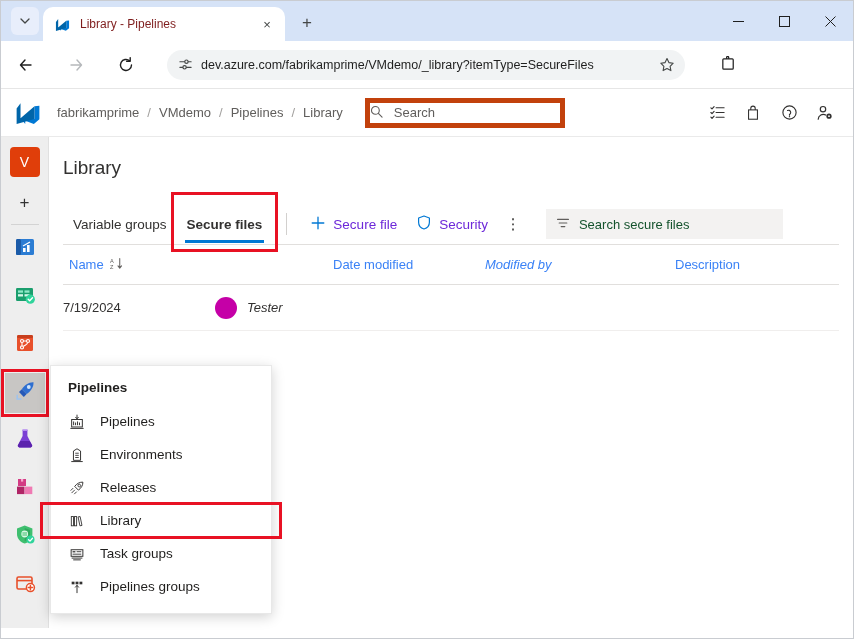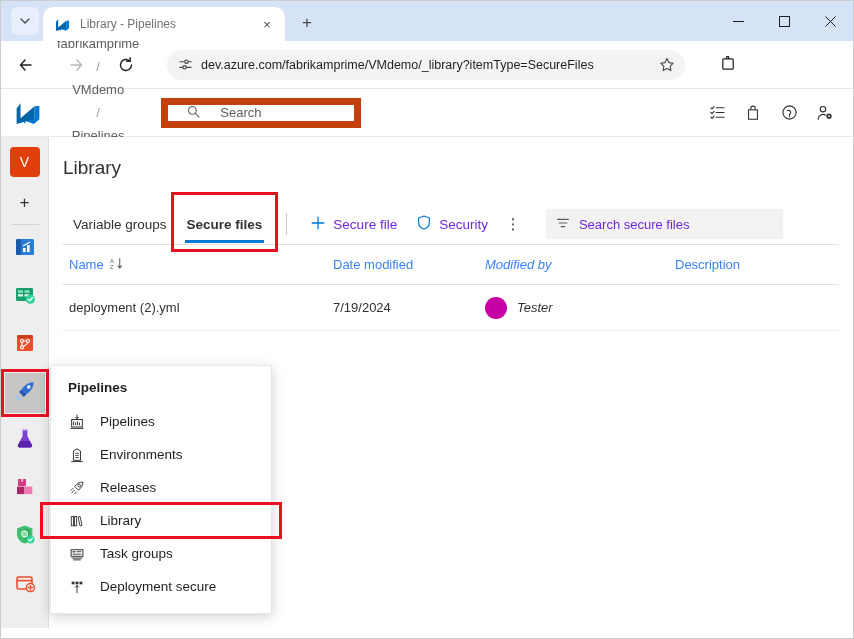--- a/index.html
+++ b/index.html
@@ -43,21 +43,21 @@
     border-radius: 10px 10px 0 0;
     display: flex;
     align-items: center;
     padding: 0 8px 0 12px;
     gap: 9px;
   }
   .tab-favicon { width: 16px; height: 16px; flex: none; display:flex; align-items:center; }
   .tab-title {
     flex: 1;
     font-size: 12px;
-    color: #737373;
+    color: #7f1d1d;
     white-space: nowrap;
     overflow: hidden;
   }
   .tab-close {
     width: 20px; height: 20px; border-radius: 50%;
     display: flex; align-items: center; justify-content: center;
     color: #444746; font-size: 13px; line-height: 1;
     cursor: pointer;
   }
   .new-tab {
@@ -131,31 +131,30 @@
     border-bottom: 1px solid #eaeaea;
     padding-left: 12px;
   }
   .ado-logo { width: 30px; height: 30px; display:flex; align-items:center; justify-content:center; flex:none; }
   .breadcrumb {
     display: flex; align-items: center; gap: 8px;
     margin-left: 14px;
     font-size: 13px;
     color: #605e5c;
     white-space: nowrap;
-    flex-direction: column;
   }
   .crumb { cursor: pointer; }
   .crumb-sep { color: #a19f9d; }
   .ado-search {
     margin-left: 22px;
     width: 200px; height: 30px;
-    border: 7px solid #c2410c;
+    border: 5px solid #c2410c;
     background: #fff;
     display: flex; align-items: center;
-    padding: 0 19px; gap: 20px;
+    padding: 0 0; gap: 11px;
     font-size: 13px; color: #605e5c;
     cursor: text;
   }
   .ado-header-icons {
     margin-left: auto;
     display: flex; align-items: center;
     gap: 8px;
     padding-right: 14px;
   }
   .hdr-icon {
@@ -262,21 +261,21 @@
     width: 30px; height: 32px;
     display: flex; align-items: center; justify-content: center;
     color: #323130; font-size: 15px; cursor: pointer;
   }
   .filter-box {
     margin-left: 18px;
     width: 237px; height: 30px;
     background: #f3f2f1;
     display: flex; align-items: center;
     gap: 9px; padding: 0 10px;
-    font-size: 13px; color: #6d28d9;
+    font-size: 13px; color: #14532d;
     cursor: text;
   }
   .grid-rule {
     height: 1px; background: #e1dfdd;
     margin-top: 1px;
   }
   .grid {
     margin-top: 0;
     font-size: 13px;
   }
@@ -647,23 +646,20 @@
           </div>
           <div class="c-mod">
             <span>Modified by</span>
           </div>
           <div class="c-desc">
             <span>Description</span>
           </div>
         </div>
 
         <div class="grid-row">
-          <div class="c-name">
-            <span class="cell-link">deployment (2).yml</span>
-          </div>
           <div class="c-date">7/19/2024</div>
           <div class="c-mod">
             <span class="avatar"></span>
             <span>Tester</span>
           </div>
           <div class="c-desc"></div>
         </div>
       </div>
     </div>
 
@@ -730,18 +726,18 @@
 
       <div class="flyout-item">
         <span class="fi">
           <svg width="16" height="16" viewBox="0 0 18 18">
             <rect x="3" y="3" width="3.2" height="3" fill="#323130"></rect>
             <rect x="7.4" y="3" width="3.2" height="3" fill="#323130"></rect>
             <rect x="11.8" y="3" width="3.2" height="3" fill="#323130"></rect>
             <path d="M9 7.4 V15.4 M7.2 9.2 L9 7.2 L10.8 9.2" stroke="#323130" stroke-width="1.1" fill="none" stroke-linecap="round" stroke-linejoin="round"></path>
           </svg>
         </span>
-        <span>Deployment secure</span>
+        <span>Pipelines groups</span>
       </div>
     </div>
 
   </div>
 </div>
 
 </body></html>

